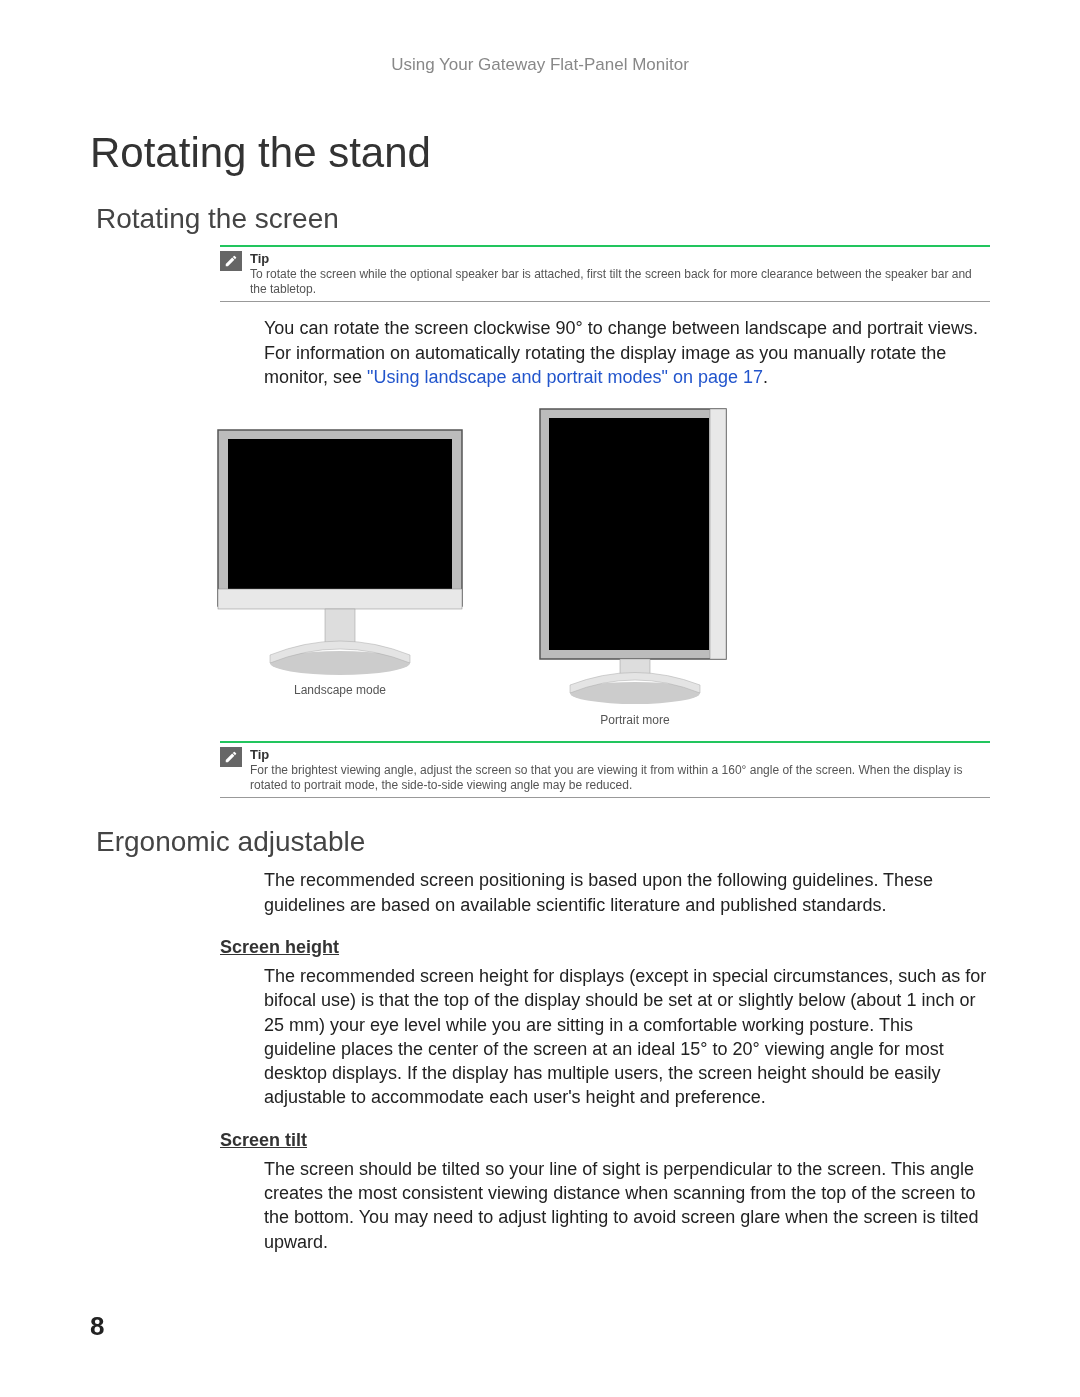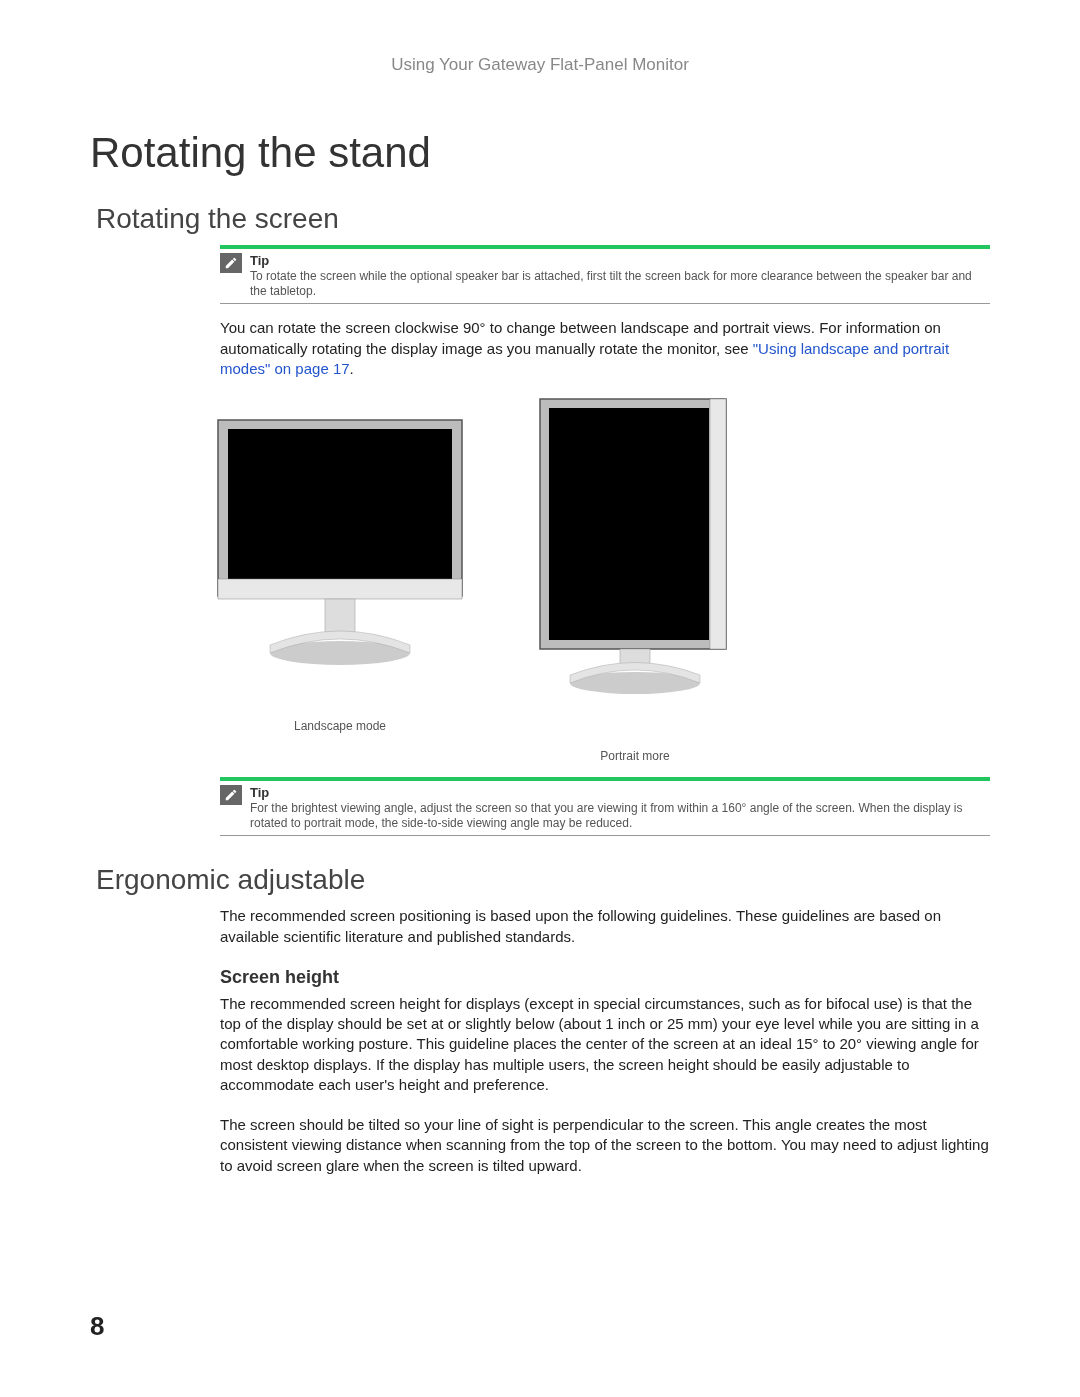--- a/index.html
+++ b/index.html
@@ -34,26 +34,27 @@
     color: #444;
     margin-bottom: 10px;
     margin-left: 6px;
   }
   h3 {
     font-family: Arial, sans-serif;
     font-weight: bold;
     font-size: 18px;
     color: #333;
     margin-bottom: 6px;
+    text-decoration: underline;
   }
   .content-block {
     margin-left: 130px;
   }
   .tip-box {
-    border-top: 4px solid #22c55e;
+    border-top: 2px solid #22c55e;
     border-bottom: 1px solid #999;
     padding: 4px 0 4px 0;
     margin-bottom: 14px;
     font-family: Arial, sans-serif;
     font-size: 12px;
     color: #555;
     line-height: 1.25;
     position: relative;
   }
   .tip-header {
@@ -72,41 +73,41 @@
   }
   .tip-icon svg { width: 14px; height: 14px; }
   .tip-label {
     font-weight: bold;
     color: #333;
     font-size: 13px;
   }
   .tip-text { margin-top: 1px; }
   .body-text {
     font-family: Arial, sans-serif;
-    font-size: 15px;
+    font-size: 18px;
     color: #222;
     line-height: 1.35;
     margin-bottom: 16px;
+    margin-left: 44px;
   }
   .link {
     color: #2255cc;
   }
   .images-row {
     display: flex;
     justify-content: flex-start;
     gap: 60px;
     margin-bottom: 14px;
     margin-top: 12px;
     margin-left: -10px;
   }
   .monitor-fig {
     display: flex;
     flex-direction: column;
     align-items: center;
-    gap: 46px;
   }
   .caption {
     font-family: Arial, sans-serif;
     font-size: 12px;
     color: #555;
     margin-top: 8px;
   }
   .page-num {
     position: absolute;
     left: 90px;
@@ -204,17 +205,18 @@
 
 <div class="content-block">
   <p class="body-text">The recommended screen positioning is based upon the following guidelines. These guidelines are based on available scientific literature and published standards.</p>
 
   <div class="sub-section">
     <h3>Screen height</h3>
     <p class="body-text">The recommended screen height for displays (except in special circumstances, such as for bifocal use) is that the top of the display should be set at or slightly below (about 1 inch or 25 mm) your eye level while you are sitting in a comfortable working posture. This guideline places the center of the screen at an ideal 15° to 20° viewing angle for most desktop displays. If the display has multiple users, the screen height should be easily adjustable to accommodate each user's height and preference.</p>
   </div>
 
   <div class="sub-section">
+    <h3>Screen tilt</h3>
     <p class="body-text">The screen should be tilted so your line of sight is perpendicular to the screen. This angle creates the most consistent viewing distance when scanning from the top of the screen to the bottom. You may need to adjust lighting to avoid screen glare when the screen is tilted upward.</p>
   </div>
 </div>
 
 <div class="page-num">8</div>
 
 </body></html>

